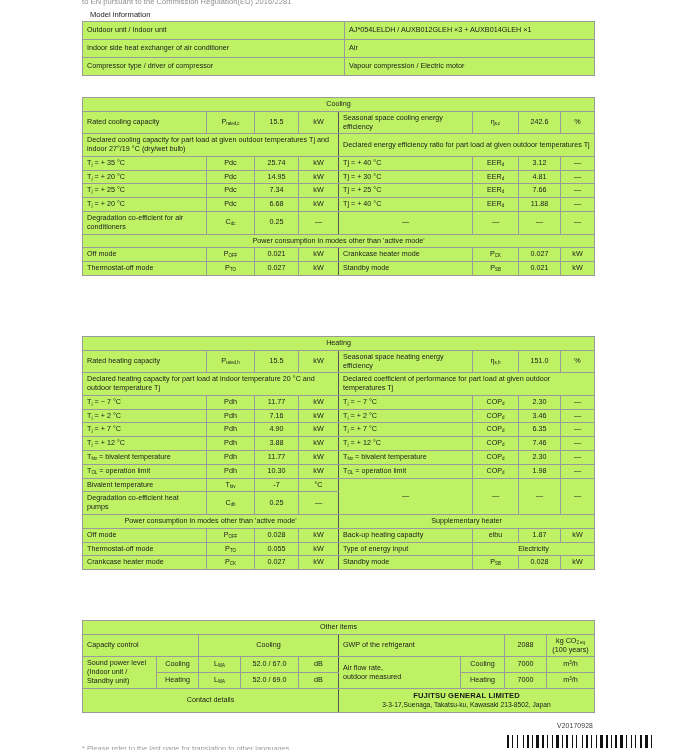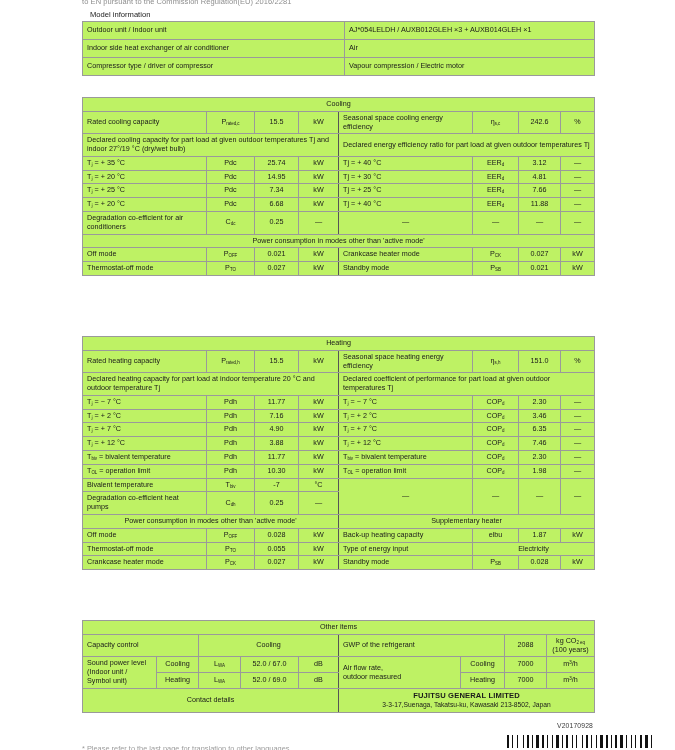--- a/index.html
+++ b/index.html
@@ -444,21 +444,21 @@
         <td class="ctr">2088</td>
         <td class="ctr tiny">
           <span>kg CO</span><sub>2 eq</sub><br>
           <span>(100 years)</span>
         </td>
       </tr>
       <tr>
         <td class="lft" rowspan="2">
           <span>Sound power level</span><br>
           <span>(Indoor unit /</span><br>
-          <span> Symbol unit)</span>
+          <span> Standby unit)</span>
         </td>
         <td class="ctr">Cooling</td>
         <td class="ctr">
           <span>L</span><sub>WA</sub>
         </td>
         <td class="ctr">52.0 / 67.0</td>
         <td class="ctr divL">dB</td>
         <td class="lft divR" rowspan="2">
           <span>Air flow rate,</span><br>
           <span>outdoor measured</span>

